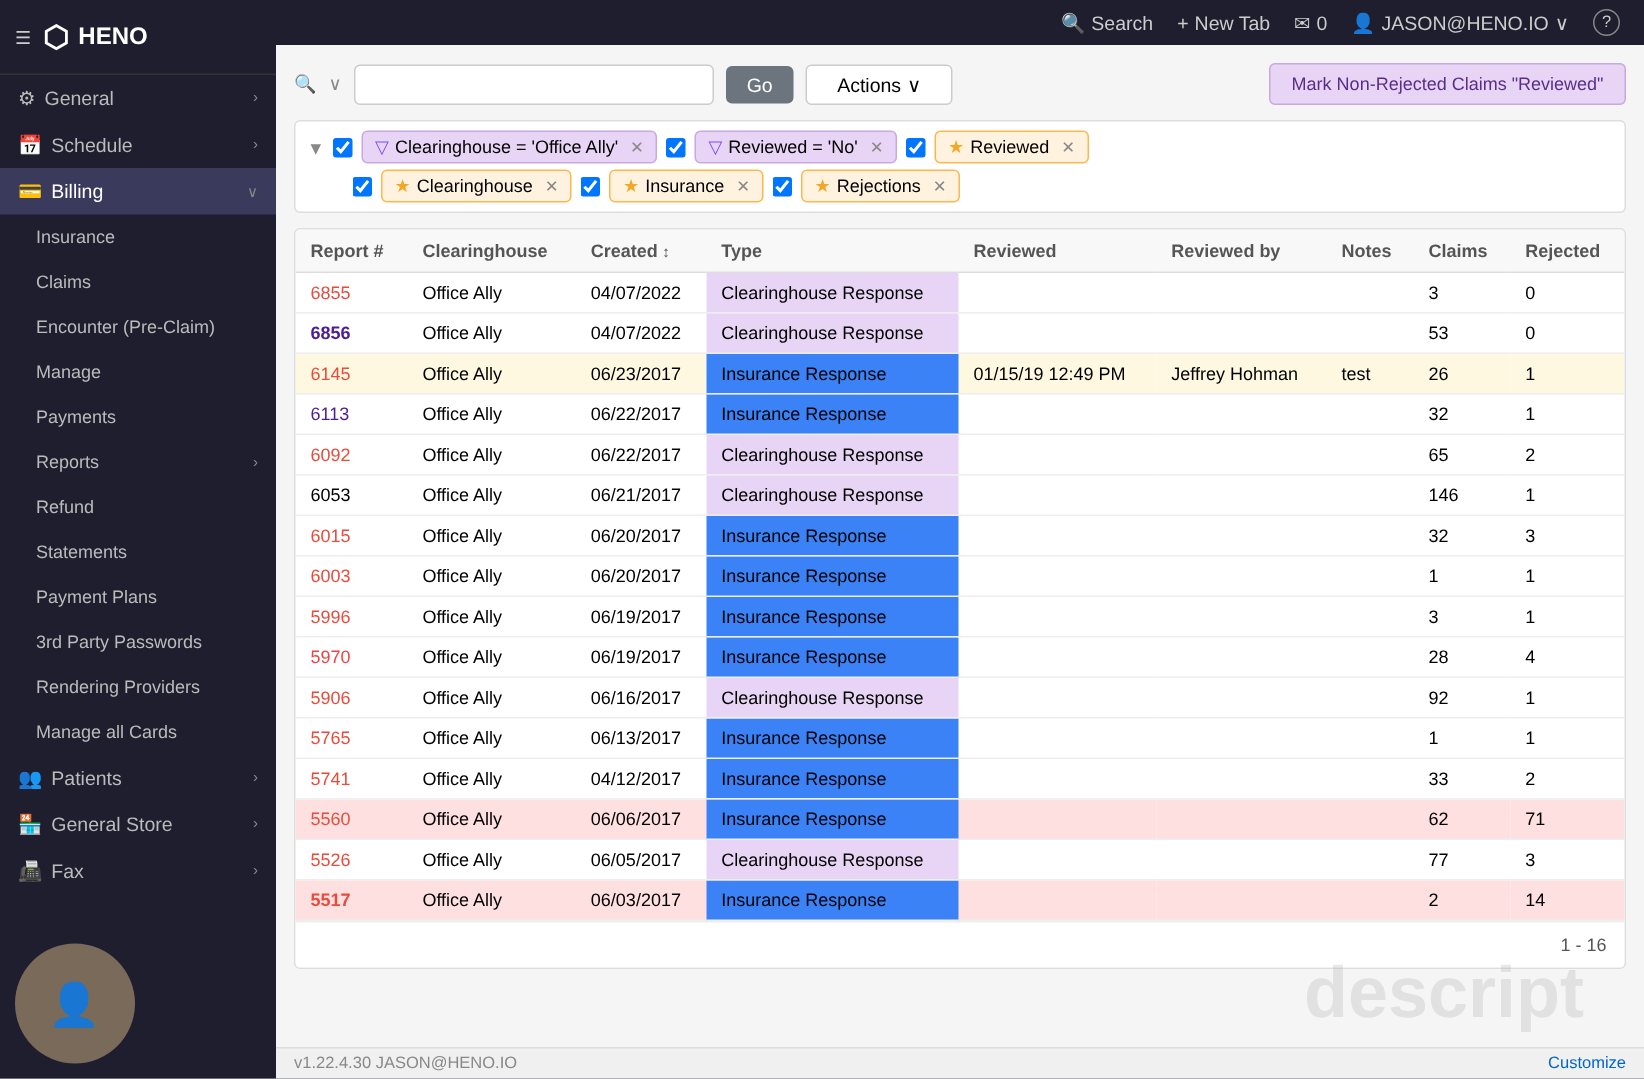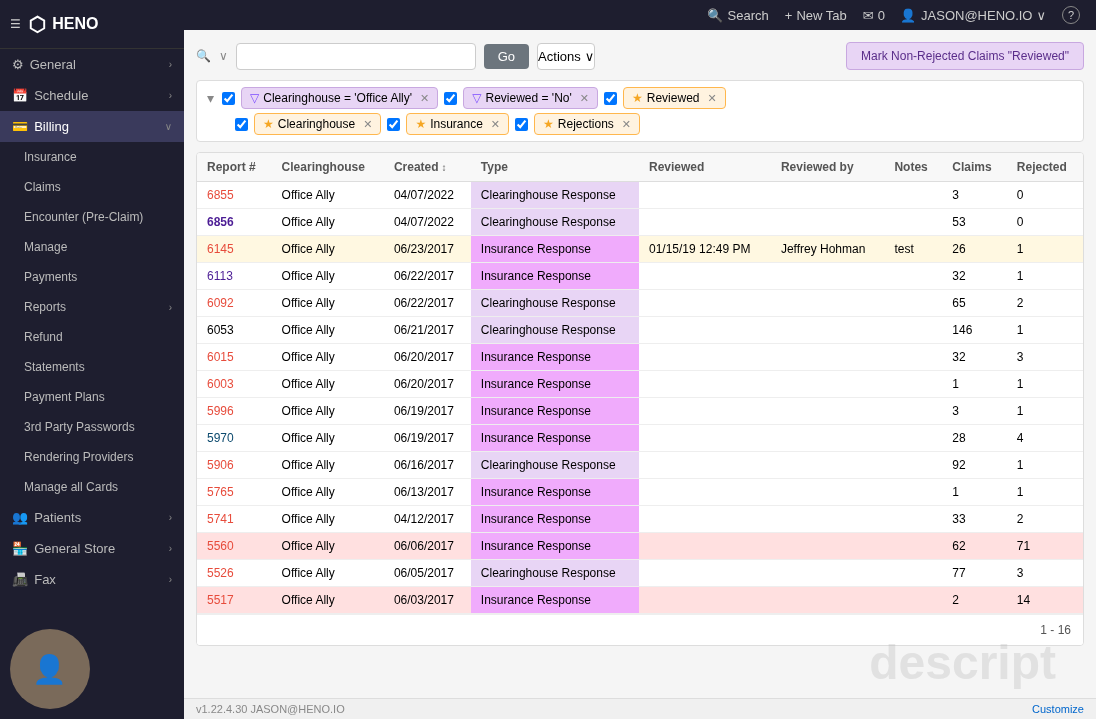--- a/index.html
+++ b/index.html
@@ -23,21 +23,21 @@
     .topbar { background: #1e1e2f; display: flex; align-items: center; justify-content: flex-end; padding: 6px 16px; gap: 16px; color: #ccc; font-size: 13px; }
     .topbar-item { display: flex; align-items: center; gap: 4px; cursor: pointer; }
 
     
     .content { flex: 1; padding: 12px; overflow-y: auto; background: #f5f5f5; }
 
     
     .search-row { display: flex; align-items: center; gap: 8px; margin-bottom: 10px; }
     .search-input { border: 1px solid #ccc; border-radius: 4px; padding: 5px 10px; font-size: 13px; width: 240px; }
     .go-btn { background: #6c757d; color: white; border: none; padding: 5px 14px; border-radius: 4px; cursor: pointer; font-size: 13px; }
-    .actions-btn { background: white; border: 1px solid #ccc; padding: 5px 0; border-radius: 4px; cursor: pointer; font-size: 13px; display: flex; align-items: center; gap: 4px; }
+    .actions-btn { background: white; border: 1px solid #ccc; padding: 5px 20px; border-radius: 4px; cursor: pointer; font-size: 13px; display: flex; align-items: center; gap: 4px; }
     .mark-btn { margin-left: auto; background: #e8d5f5; border: 1px solid #c8a8e0; padding: 6px 14px; border-radius: 4px; cursor: pointer; font-size: 12px; color: #5a2d8a; }
 
     
     .filter-area { background: white; border: 1px solid #ddd; border-radius: 4px; padding: 6px 8px; margin-bottom: 10px; }
     .filter-row { display: flex; align-items: center; gap: 6px; flex-wrap: wrap; margin-bottom: 4px; }
     .filter-row:last-child { margin-bottom: 0; }
     .filter-toggle { background: none; border: none; cursor: pointer; padding: 2px; }
     .filter-chip { display: flex; align-items: center; gap: 4px; background: #e8d5f5; border: 1px solid #c8a8e0; border-radius: 4px; padding: 3px 8px; font-size: 12px; }
     .filter-chip.orange { background: #fff3e0; border-color: #ffb74d; }
     .filter-chip-close { cursor: pointer; color: #888; font-size: 11px; margin-left: 4px; }
@@ -45,21 +45,21 @@
     .filter-funnel { color: #7c4dff; font-size: 12px; }
     .filter-checkbox { width: 13px; height: 13px; }
 
     
     .table-wrapper { background: white; border-radius: 4px; overflow: hidden; border: 1px solid #ddd; }
     table { width: 100%; border-collapse: collapse; font-size: 12px; }
     thead th { background: #f8f8f8; padding: 7px 10px; text-align: left; color: #555; font-weight: 600; border-bottom: 1px solid #ddd; white-space: nowrap; }
     tbody tr { border-bottom: 1px solid #eee; }
     td { padding: 6px 10px; }
     .type-clearinghouse { background: #e8d5f5; }
-    .type-insurance { background: #f0abfc; }
+    .type-insurance { background: #3b82f6; }
     .pagination { text-align: right; padding: 8px 12px; font-size: 12px; color: #555; background: white; border-top: 1px solid #eee; }
 
     
     .footer { background: #f0f0f0; border-top: 1px solid #ddd; padding: 4px 12px; font-size: 11px; color: #888; display: flex; justify-content: space-between; }
 
     .hamburger { cursor: pointer; color: #ccc; }
     .sort-icon { font-size: 10px; margin-left: 3px; }
   </style>
 </head>
 <body>
@@ -354,21 +354,21 @@
     <td>Office Ally</td>
     <td>06/19/2017</td>
     <td class="type-insurance">Insurance Response</td>
     <td></td>
     <td></td>
     <td></td>
     <td>3</td>
     <td>1</td>
   </tr>
             <tr>
-    <td style="color:#0c4a6e; cursor:pointer; font-weight:500;margin-top:32px;">5970</td>
+    <td style="color:#ef4444; cursor:pointer; font-weight:500;margin-top:32px;">5970</td>
     <td>Office Ally</td>
     <td>06/19/2017</td>
     <td class="type-insurance">Insurance Response</td>
     <td></td>
     <td></td>
     <td></td>
     <td>28</td>
     <td>4</td>
   </tr>
             <tr>
@@ -420,21 +420,21 @@
     <td>Office Ally</td>
     <td>06/05/2017</td>
     <td class="type-clearinghouse">Clearinghouse Response</td>
     <td></td>
     <td></td>
     <td></td>
     <td>77</td>
     <td>3</td>
   </tr>
             <tr style="background: rgb(255, 224, 224);">
-    <td style="color:#e74c3c; cursor:pointer; font-weight:400;">5517</td>
+    <td style="color:#e74c3c; cursor:pointer; font-weight:700;">5517</td>
     <td>Office Ally</td>
     <td>06/03/2017</td>
     <td class="type-insurance">Insurance Response</td>
     <td></td>
     <td></td>
     <td></td>
     <td>2</td>
     <td>14</td>
   </tr>
           </tbody>

